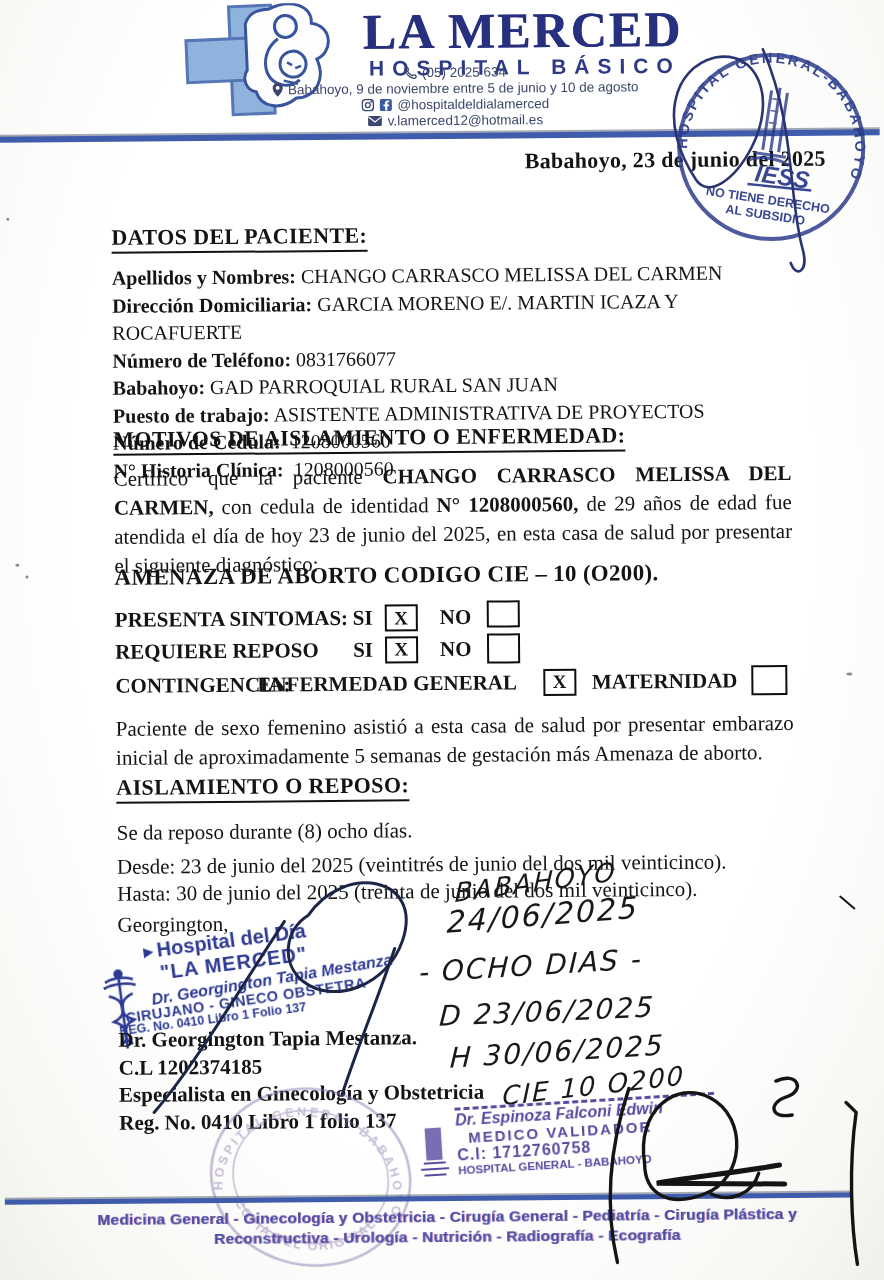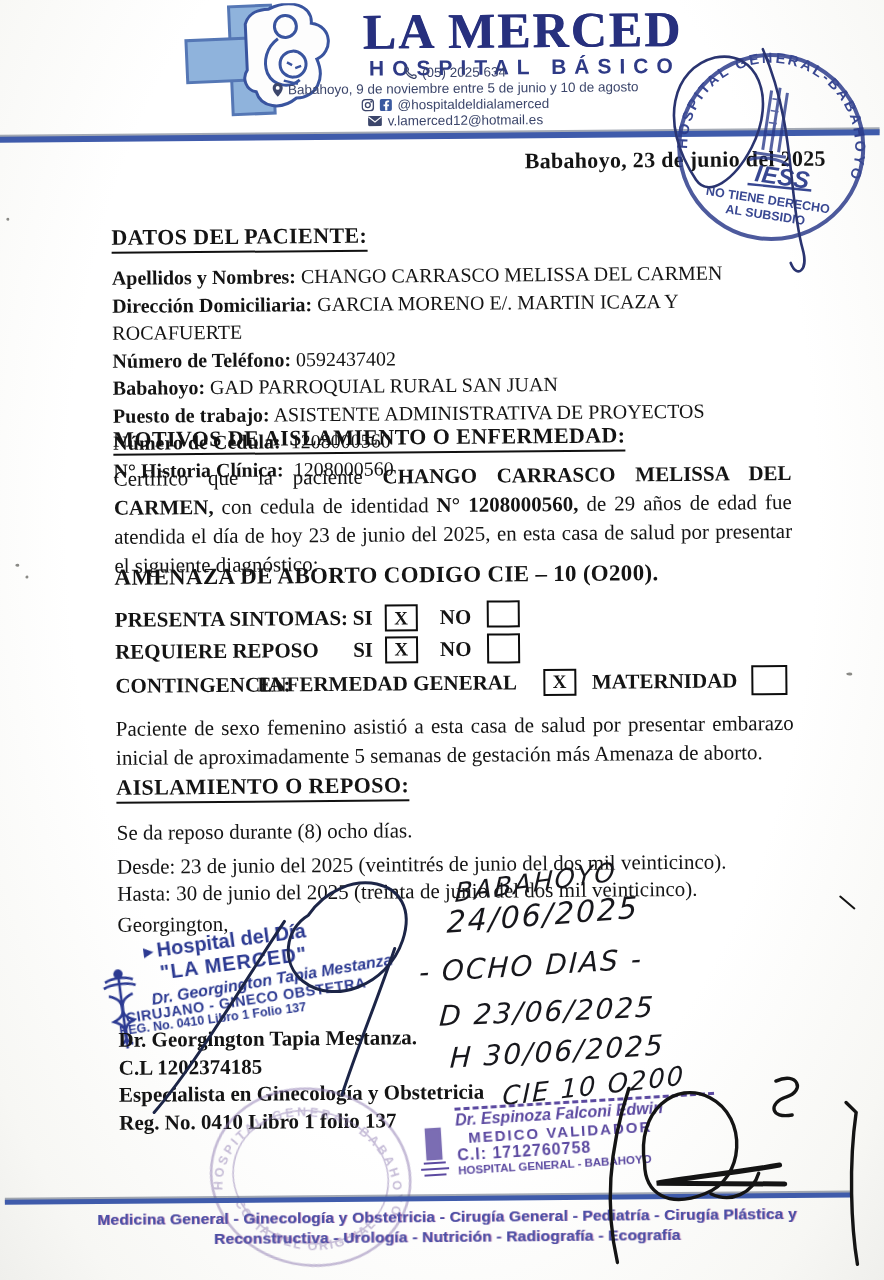--- a/index.html
+++ b/index.html
@@ -141,21 +141,21 @@
       <text x="46" y="161" font-family="Liberation Sans, sans-serif" font-size="12.5" font-weight="bold" fill="#2a3a8a">NO TIENE DERECHO</text>
       <text x="68" y="176" font-family="Liberation Sans, sans-serif" font-size="12.5" font-weight="bold" fill="#2a3a8a">AL SUBSIDIO</text>
     </svg>
   </div>
 
   <div class="abs sec-title" style="left:115px;top:222px;">DATOS DEL PACIENTE:</div>
 
   <div class="abs" style="left:115px;top:262px;width:690px;">
     <div class="field"><span class="lbl">Apellidos y Nombres:</span> <span>CHANGO CARRASCO MELISSA DEL CARMEN</span></div>
     <div class="field"><span class="lbl">Dirección Domiciliaria:</span> <span>GARCIA MORENO E/. MARTIN ICAZA Y ROCAFUERTE</span></div>
-    <div class="field"><span class="lbl">Número de Teléfono:</span> <span>0592437402</span></div>
+    <div class="field"><span class="lbl">Número de Teléfono:</span> <span>0831766077</span></div>
     <div class="field"><span class="lbl">Babahoyo:</span> <span>GAD PARROQUIAL RURAL SAN JUAN</span></div>
     <div class="field"><span class="lbl">Puesto de trabajo:</span> <span>ASISTENTE ADMINISTRATIVA DE PROYECTOS</span></div>
     <div class="field"><span class="lbl">Número de Cédula:</span>&nbsp; <span>1208000560</span></div>
     <div class="field"><span class="lbl">N° Historia Clínica:</span>&nbsp; <span>1208000560</span></div>
   </div>
 
   <div class="abs sec-title" style="left:115px;top:424px;">MOTIVOS DE AISLAMIENTO O ENFERMEDAD:</div>
 
   <div class="abs para" style="left:115px;top:462px;width:678px;">
     <span>Certifico que la paciente </span><span class="b">CHANGO CARRASCO MELISSA DEL CARMEN,</span><span> con cedula de identidad </span><span class="b">N° 1208000560,</span><span> de 29 años de edad fue atendida el día de hoy 23 de junio del 2025, en esta casa de salud por presentar el siguiente diagnóstico:</span>

